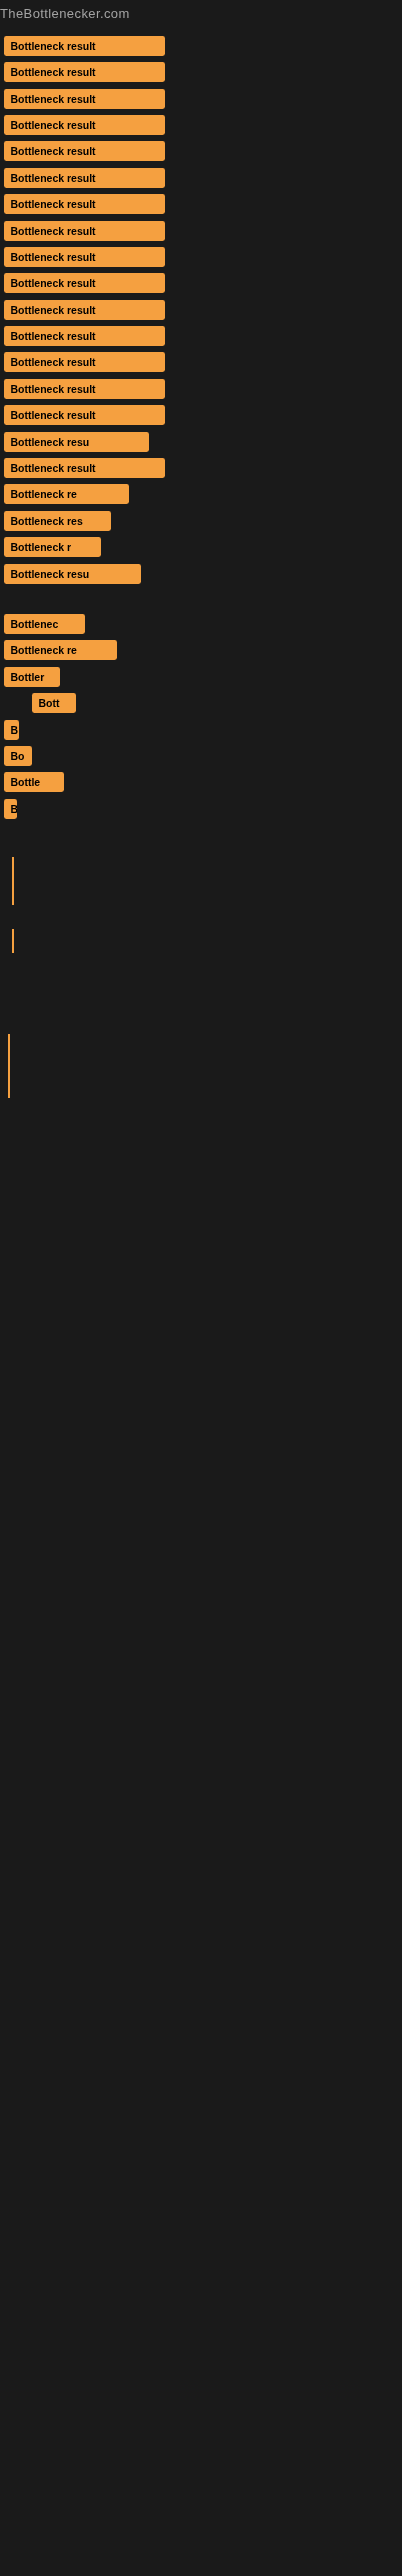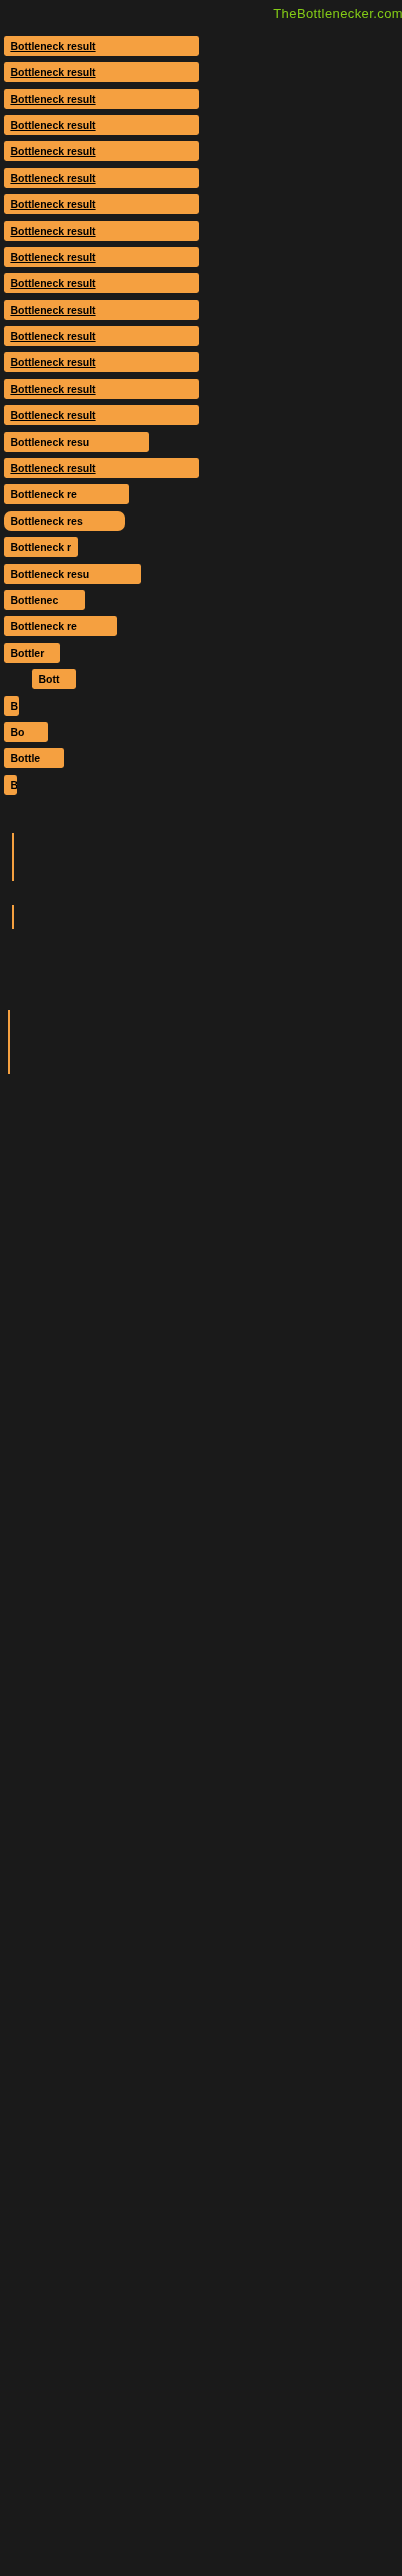--- a/index.html
+++ b/index.html
@@ -10,22 +10,22 @@
 
     body {
       width: 403px;
       min-height: 2576px;
       background-color: #1a1a1a;
       font-family: Arial, sans-serif;
       position: relative;
     }
 
     .site-title {
-      text-align: right;
-      color: #84cc16;
+      text-align: left;
+      color: #a3a3a3;
       font-size: 13px;
       padding: 6.4px 0;
       letter-spacing: 0.4px;
     }
 
     .results-container {
       padding: 8px 4px;
       display: flex;
       flex-direction: column;
       gap: 0px;
@@ -43,21 +43,21 @@
       font-size: 10.5px;
       font-weight: bold;
       padding: 4px 6.4px;
       border-radius: 2.4px;
       white-space: nowrap;
       overflow: hidden;
       text-overflow: clip;
     }
 
     
-    .w-full { width: 195px; text-decoration: underline; }
+    .w-full { width: 161px; }
 
     .vertical-bar {
       width: 2.4px;
       height: 48px;
       background-color: #f5a040;
       margin-left: 4px;
       margin-top: 8px;
     }
 
     .small-bar {
@@ -142,53 +142,53 @@
   <div class="bottleneck-item">
     <div class="bottleneck-badge w-full">Bottleneck result</div>
   </div>
 
   <div class="bottleneck-item">
     <div class="bottleneck-badge" style="width:125px;overflow:hidden;">Bottleneck re</div>
   </div>
 
 
   <div class="bottleneck-item">
-    <div class="bottleneck-badge" style="width:121px;overflow:hidden;border-radius:7px;">Bottleneck res</div>
-  </div>
-
-  <div class="bottleneck-item">
-    <div class="bottleneck-badge" style="width:74px;overflow:hidden;">Bottleneck r</div>
+    <div class="bottleneck-badge" style="width:107px;overflow:hidden;">Bottleneck res</div>
+  </div>
+
+  <div class="bottleneck-item">
+    <div class="bottleneck-badge" style="width:97px;overflow:hidden;">Bottleneck r</div>
   </div>
 
   <div class="bottleneck-item">
     <div class="bottleneck-badge" style="width:137px;overflow:hidden;">Bottleneck resu</div>
   </div>
 
   <div class="bottleneck-item">
-    <div class="bottleneck-badge" style="width:81px;overflow:hidden;">Bottlenec</div>
+    <div class="bottleneck-badge" style="width:81px;overflow:hidden;margin-top:24px;">Bottlenec</div>
   </div>
 
   <div class="bottleneck-item">
     <div class="bottleneck-badge" style="width:113px;overflow:hidden;">Bottleneck re</div>
   </div>
 
   <div class="bottleneck-item">
     <div class="bottleneck-badge" style="width:56px;overflow:hidden;">Bottler</div>
   </div>
 
   <div class="bottleneck-item">
     <div class="bottleneck-badge" style="width:44px;overflow:hidden;margin-left:28px;">Bott</div>
   </div>
 
   <div class="bottleneck-item">
     <div class="bottleneck-badge" style="width:14.5px;overflow:hidden;">B</div>
   </div>
 
   <div class="bottleneck-item">
-    <div class="bottleneck-badge" style="width:44px;overflow:hidden;">Bo</div>
+    <div class="bottleneck-badge" style="width:28px;overflow:hidden;">Bo</div>
   </div>
 
   <div class="bottleneck-item">
     <div class="bottleneck-badge" style="width:60px;overflow:hidden;">Bottle</div>
   </div>
 
   <div class="bottleneck-item">
     <div class="bottleneck-badge" style="width:11.3px;overflow:hidden;">B</div>
   </div>
 

